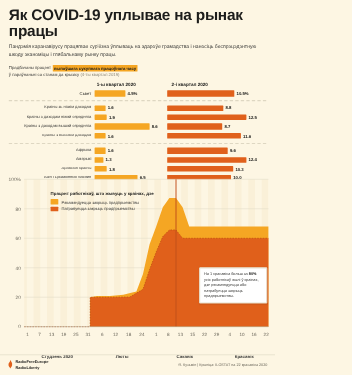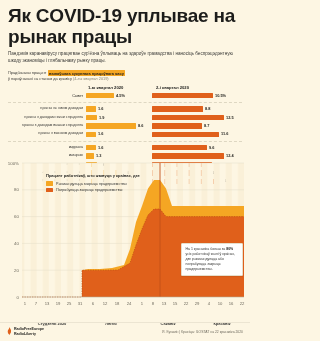--- a/index.html
+++ b/index.html
@@ -8,21 +8,21 @@
     background:#fdf6e3;
     font-family:"Liberation Sans", sans-serif;
     color:#2b2b2b;
     -webkit-font-smoothing:antialiased;
   }
   .wrap{width:250px;height:341px;position:relative;box-sizing:border-box;}
 
   
   .header{padding:6px 8px 2px 8px;}
   .title{
-    font-size:19px;font-weight:bold;line-height:1.08;
+    font-size:14px;font-weight:bold;line-height:1.08;
     letter-spacing:-0.2px;color:#1d1d1b;margin:0 0 3px 0;
   }
   .subtitle{
     font-size:4.6px;line-height:1.55;color:#3a3a38;margin:0;
     max-width:232px;
   }
 
   
   .sec-intro{
     padding:4px 8px 1px 8px;font-size:3.9px;line-height:1.45;color:#3a3a38;

